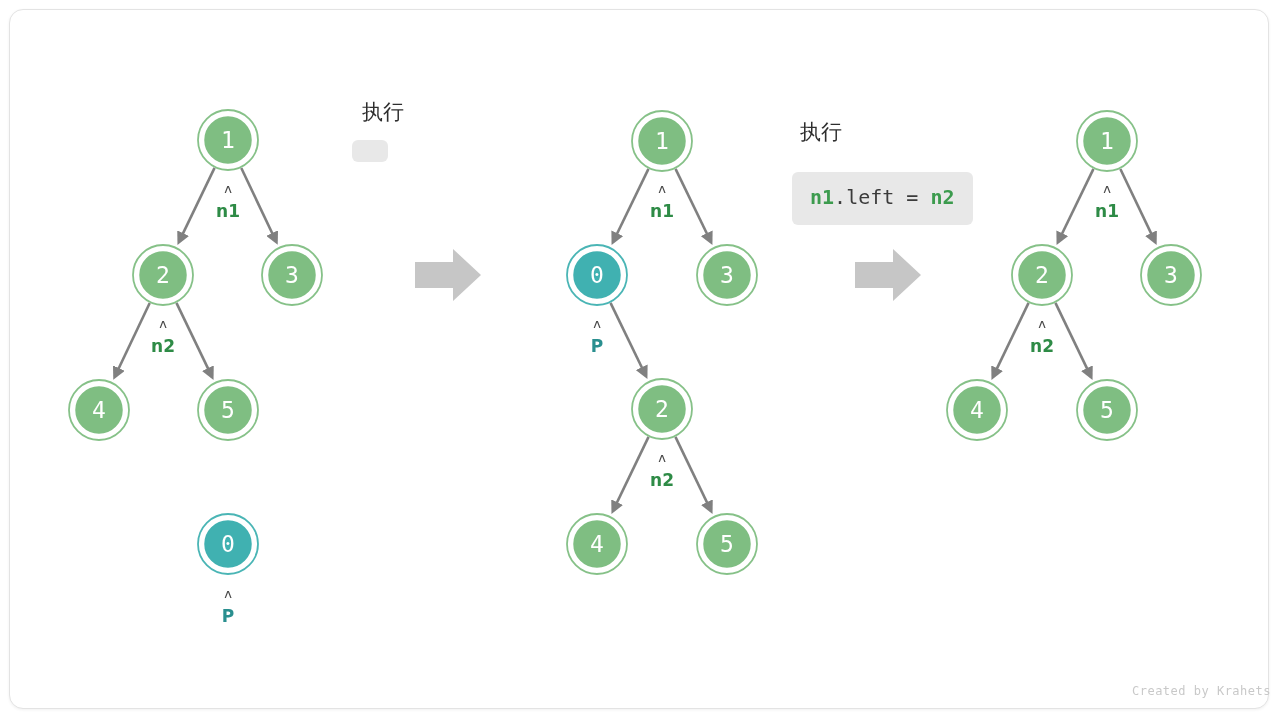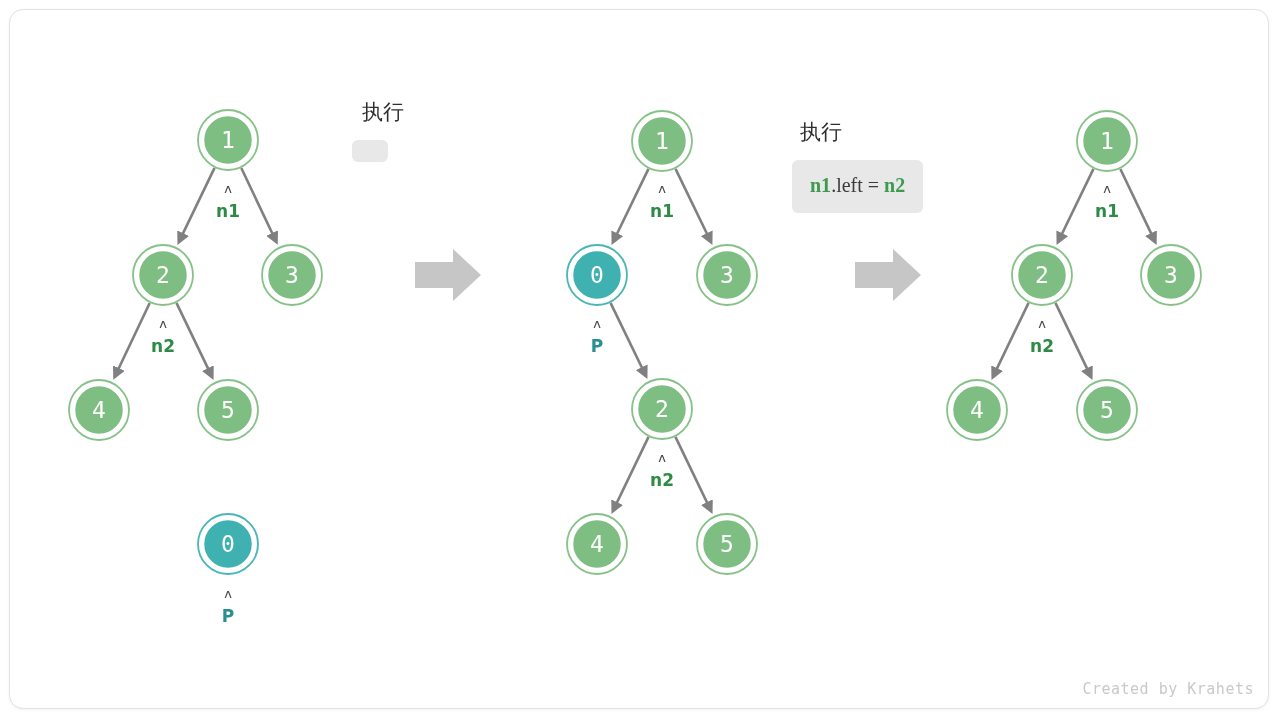--- a/index.html
+++ b/index.html
@@ -71,24 +71,24 @@
     font-size: 20px;
     line-height: 1.55;
     color: #3b3b3b;
     white-space: pre;
   }
   .code-box .v-green { color: #3c9b4e; font-weight: bold; }
   .code-box .v-teal  { color: #2f9a9a; font-weight: bold; }
   .code-box .v-plain { color: #3b3b3b; }
   .credit {
     position: absolute;
-    right: 26px;
+    right: 9px;
     bottom: 22px;
     font-family: "DejaVu Sans Mono", monospace;
-    font-size: 15px;
+    font-size: 12px;
     color: #c9c9c9;
     letter-spacing: 0.5px;
     white-space: nowrap;
   }
 </style>
 </head>
 <body>
 
 <div id="stage">
   <div class="frame"></div>
@@ -238,17 +238,17 @@
     <g id="block-arrows-layer">
         <polygon points="415,262 453,262 453,249 481,275 453,301 453,288 415,288" fill="#c6c6c6"></polygon>
         <polygon points="855,262 893,262 893,249 921,275 893,301 893,288 855,288" fill="#c6c6c6"></polygon>
       </g>
   </svg>
 
   <div id="steps-layer">
       <div class="exec-label" style="left: 362px; top: 98px;">执行</div>
       <div class="code-box" style="left: 352px; top: 140px;"></div>
       <div class="exec-label" style="left: 800px; top: 118px;">执行</div>
-      <div class="code-box" style="left: 792px; top: 160px; font-family: Liberation Serif, serif;"><div><span class="v-green">n1</span><span class="v-plain">.left = </span><span class="v-green">n2</span></div></div>
+      <div class="code-box" style="left: 792px; top: 172px;"><div><span class="v-green">n1</span><span class="v-plain">.left = </span><span class="v-green">n2</span></div></div>
     </div>
 
   <div class="credit">Created by Krahets</div>
 </div>
 
 </body></html>

